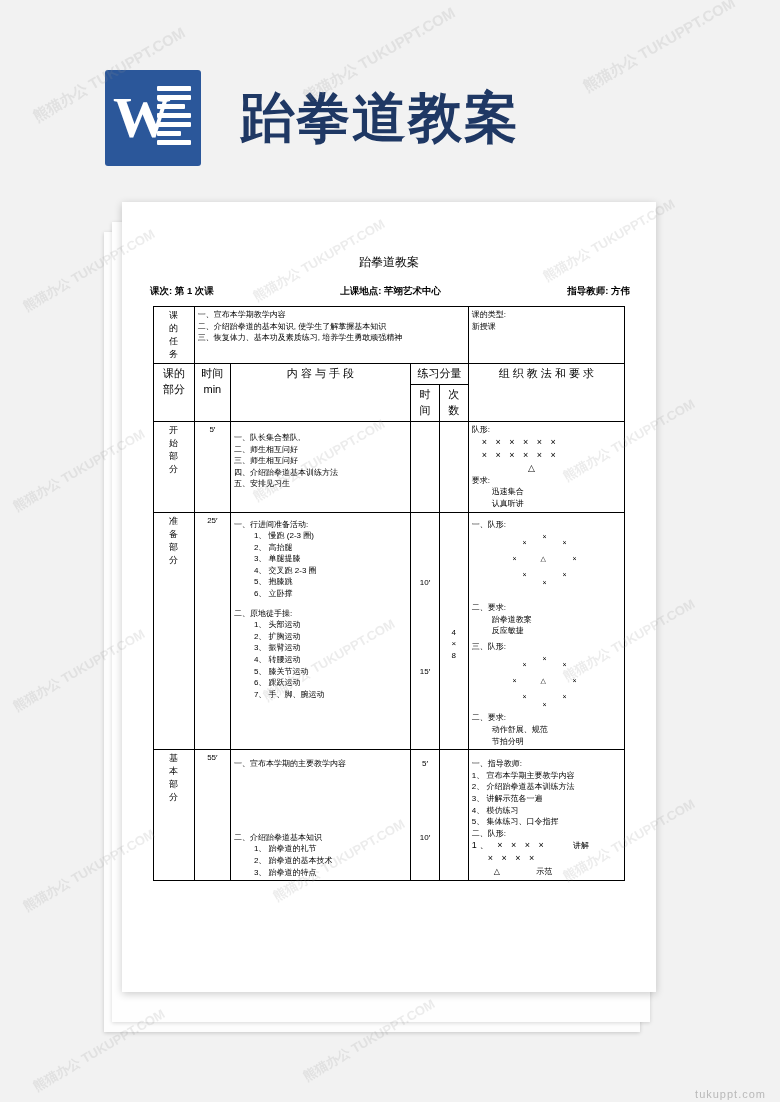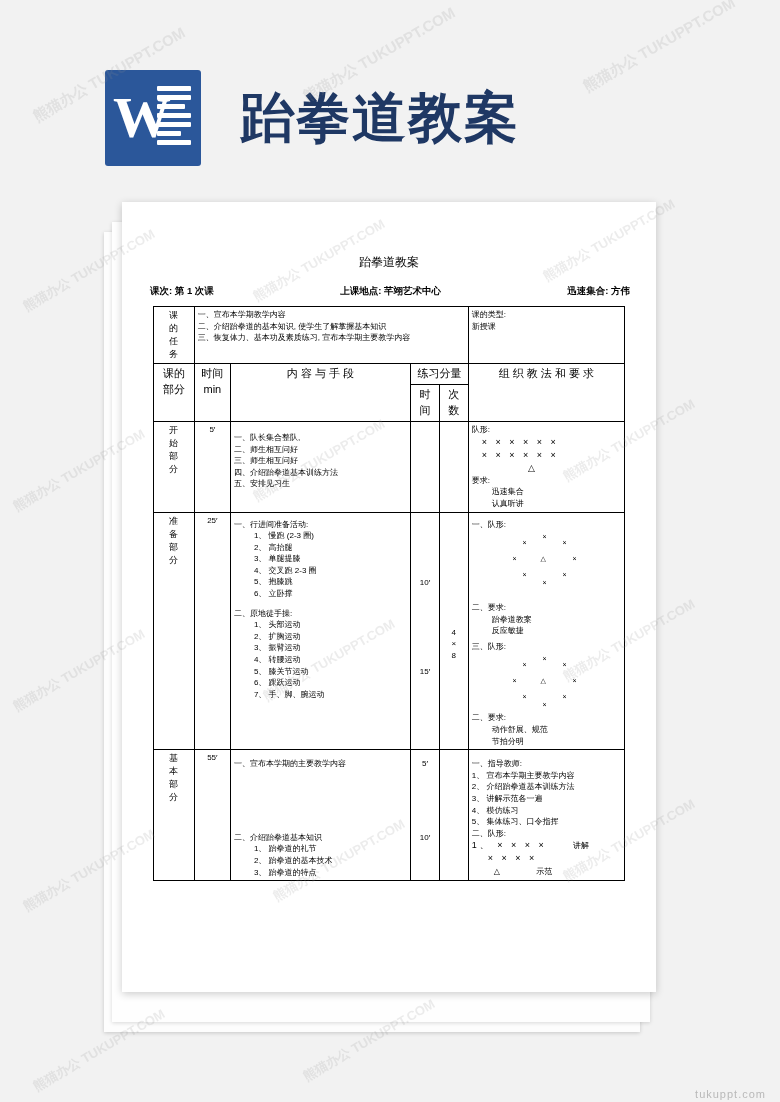--- a/index.html
+++ b/index.html
@@ -128,21 +128,21 @@
 <div class="paper-back2"></div>
 <div class="paper-back1"></div>
 
 <div class="paper">
 
   <div class="page-title">跆拳道教案</div>
 
   <div class="meta-row">
     <div>课次: 第  1  次课</div>
     <div>上课地点: 芊翊艺术中心</div>
-    <div>迅速集合: 方伟</div>
+    <div>指导教师: 方伟</div>
   </div>
 
   <table class="plan">
     <colgroup>
       <col style="width:34px">
       <col style="width:30px">
       <col style="width:150px">
       <col style="width:24px">
       <col style="width:24px">
       <col style="width:130px">
@@ -152,21 +152,21 @@
         <tr>
       <td class="vt">
         <span>课</span>
             <span>的</span>
             <span>任</span>
             <span>务</span>
       </td>
       <td colspan="4" class="mid">
         <div>一、宣布本学期教学内容</div>
         <div>二、介绍跆拳道的基本知识, 使学生了解掌握基本知识</div>
-        <div>三、恢复体力、基本功及素质练习, 宣布本学期主要教学内容</div>
+        <div>三、恢复体力、基本功及素质练习, 培养学生勇敢顽强精神</div>
       </td>
       <td class="mid">
         <div>课的类型:</div>
         <div>新授课</div>
       </td>
     </tr>
 
     <tr>
       <td class="hdr" rowspan="2">
         <div>课的</div>

